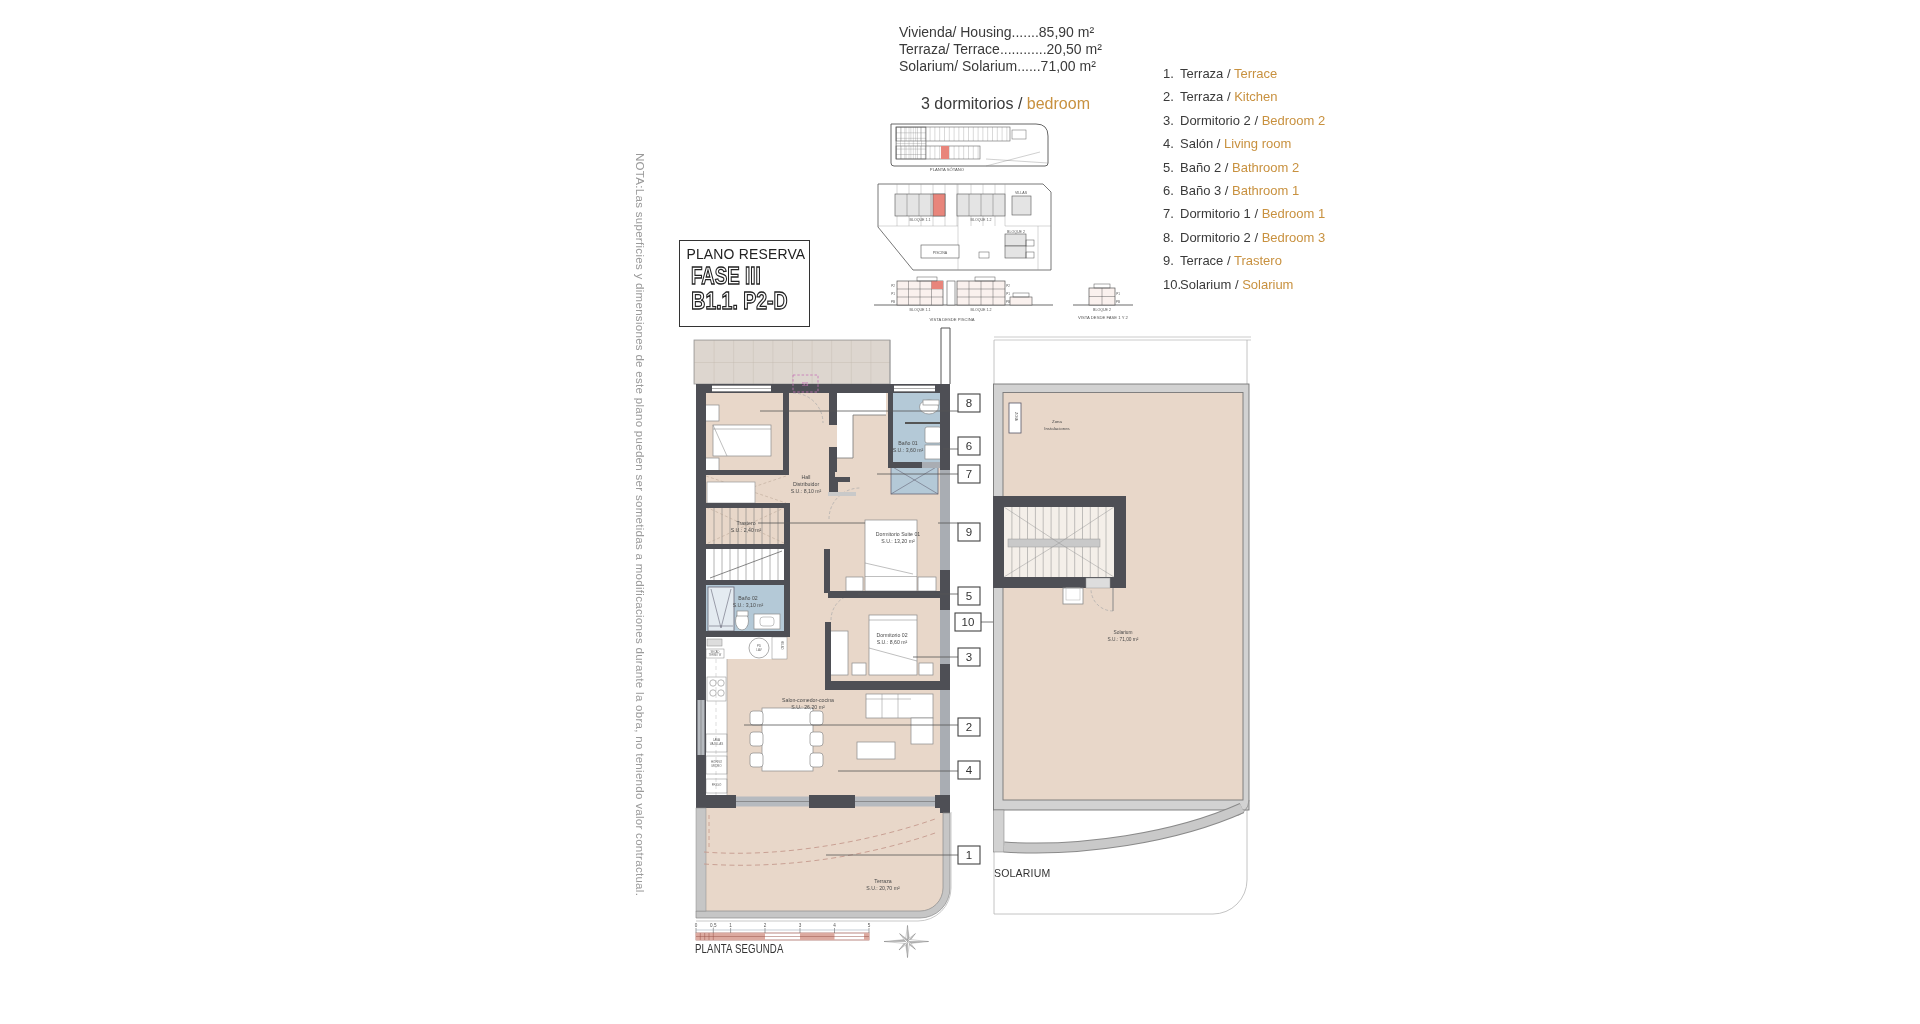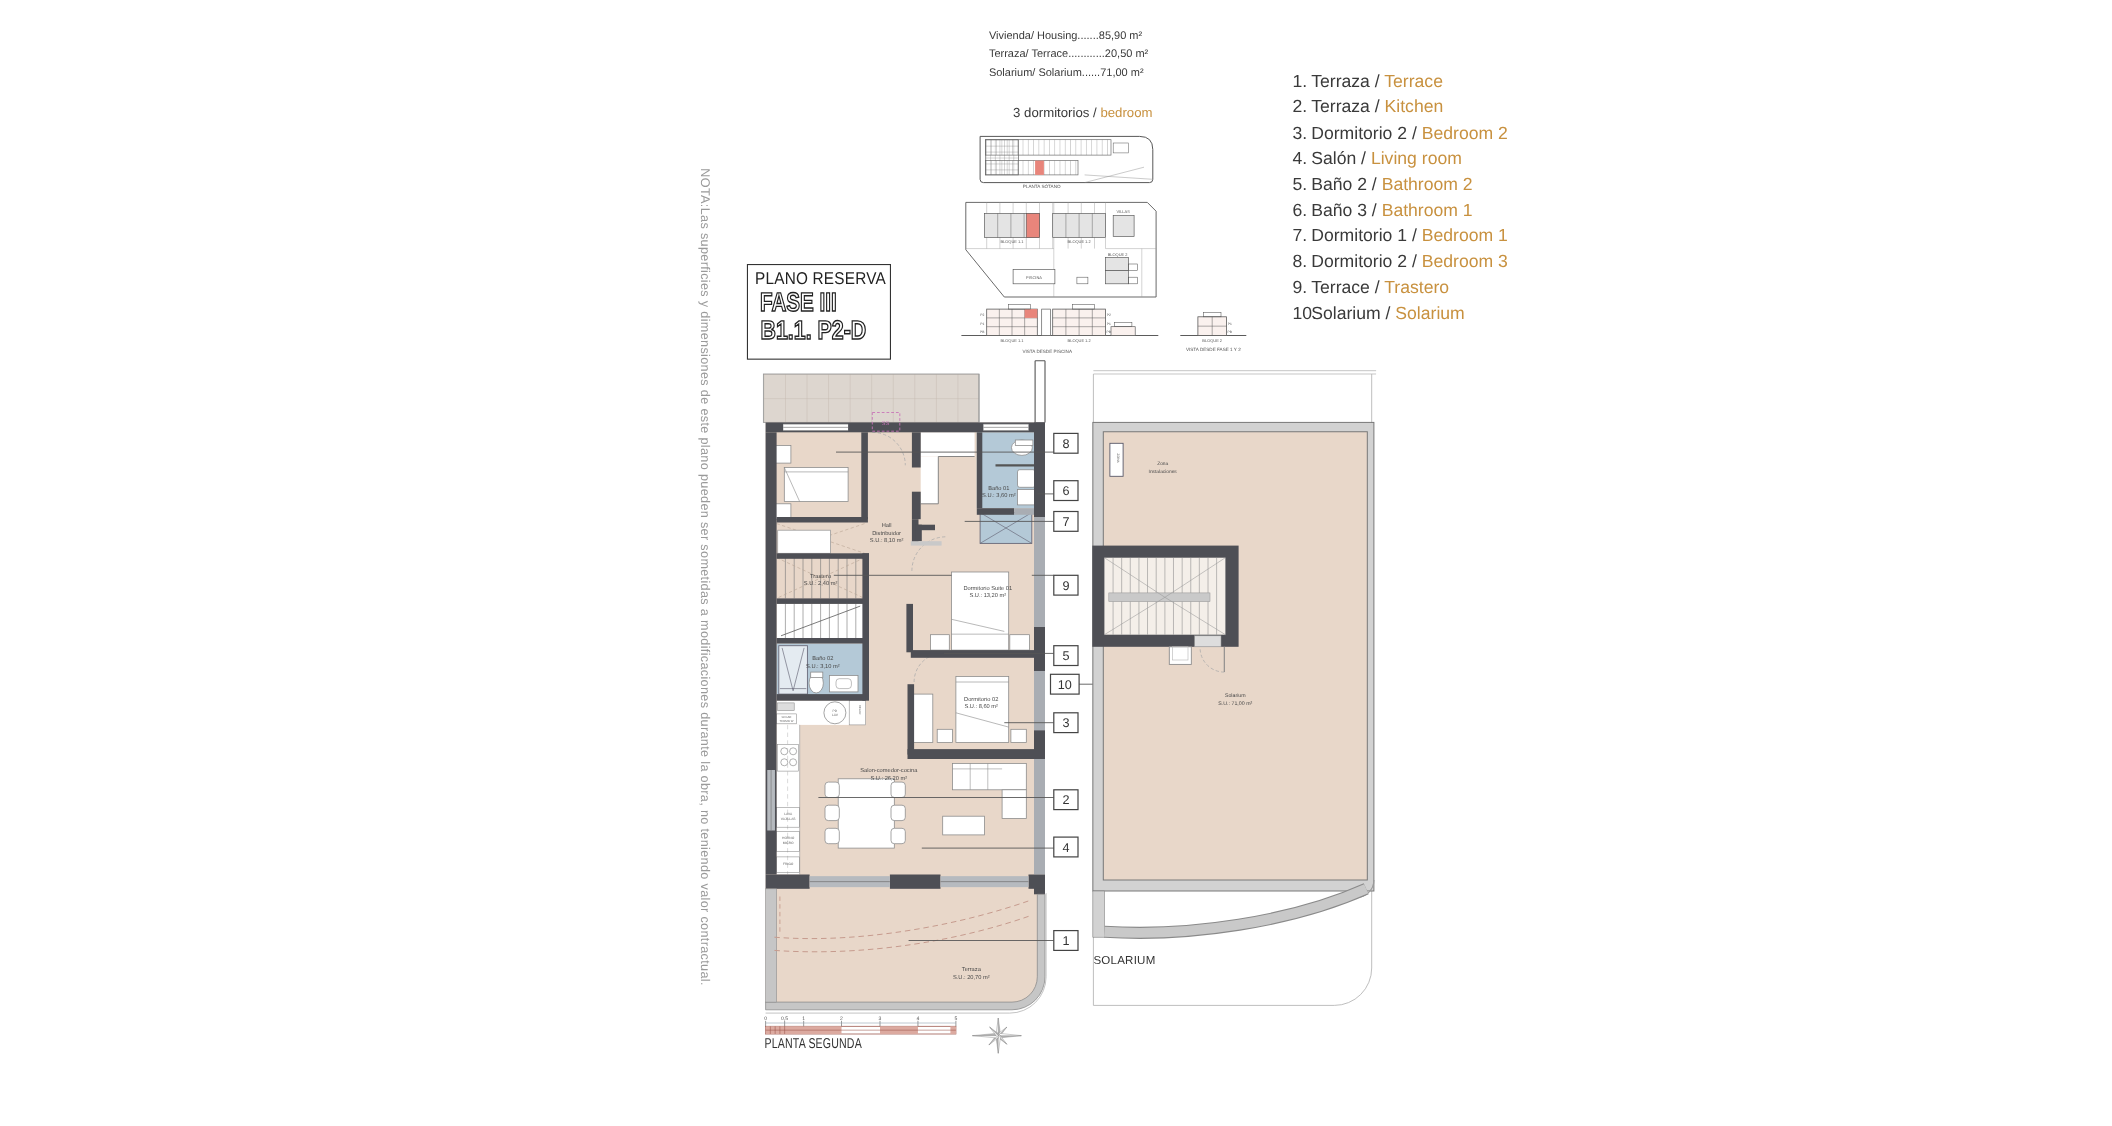--- a/index.html
+++ b/index.html
@@ -1,22 +1,22 @@
 <!DOCTYPE html>
 <html><head><meta charset="utf-8">
 <style>
 html,body{margin:0;padding:0;background:#fff}
 #page{position:relative;width:1920px;height:1024px;overflow:hidden;background:#fff;
   font-family:"Liberation Sans",sans-serif}
 .abs{position:absolute}
-#info{left:899px;top:24px;font-size:10px;color:#3a3a3a;line-height:17px;white-space:nowrap}
-#dorm{left:921px;top:95px;font-size:12px;color:#3a3a3a;white-space:nowrap}
+#info{left:899px;top:24px;font-size:14px;color:#3a3a3a;line-height:17px;white-space:nowrap}
+#dorm{left:921px;top:95px;font-size:16px;color:#3a3a3a;white-space:nowrap}
 .en{color:#C8913F}
 #legend{left:1163px;top:0}
-.lrow{position:absolute;left:12px;font-size:16px;color:#3a3a3a;white-space:nowrap}
+.lrow{position:absolute;left:0;font-size:13px;color:#3a3a3a;white-space:nowrap}
 .lnum{display:inline-block;width:17px}
 #nota{left:646px;top:153px;transform:rotate(90deg);transform-origin:0 0;white-space:nowrap;
   font-size:11.5px;color:#9a9a9a;letter-spacing:0.3px}
 #prbox{left:679px;top:240px;width:129px;height:85px;border:1.6px solid #333;text-align:center}
 #prbox .t1{font-size:15.5px;color:#222;margin-top:4px;letter-spacing:0.2px;white-space:nowrap;
   transform:scaleX(0.9);transform-origin:50% 50%}
 .outl{font-weight:bold;color:#fff;-webkit-text-stroke:1.3px #222;font-size:24px;line-height:25px;
   text-align:left;padding-left:14px;transform-origin:0 50%;letter-spacing:0px;white-space:nowrap}
 .f3{transform:scaleX(0.78)}
 .b1{transform:scaleX(0.81)}

